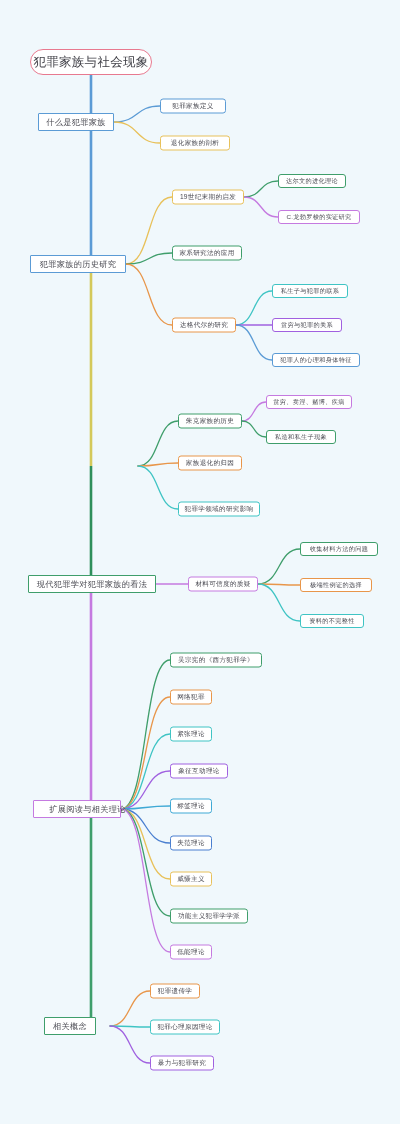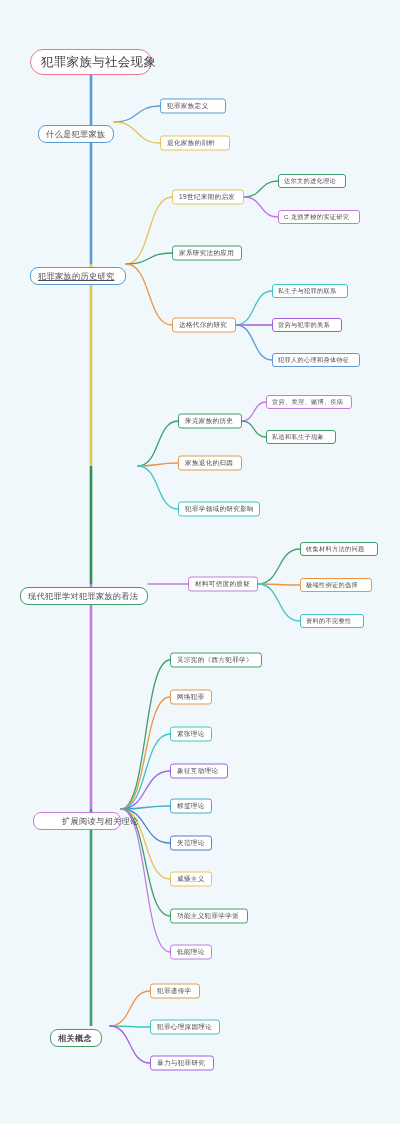--- a/index.html
+++ b/index.html
@@ -10,35 +10,35 @@
     overflow:hidden;
   }
   #mindmap{position:relative;width:400px;height:1124px;}
   #edges{position:absolute;left:0;top:0;width:400px;height:1124px;pointer-events:none;}
   .node{
     position:absolute;
     box-sizing:border-box;
     background:#ffffff;
     border:1px solid #9ab;
     border-radius:4px;
-    display:flex;align-items:center;justify-content:flex-start;
+    display:flex;align-items:center;justify-content:center;
     white-space:nowrap;
     color:#4a4a52;
     letter-spacing:.3px;
     transform:translateY(-50%);
   }
   .root{
     border-radius:16px;
     border-width:1.2px;
     font-size:12.5px;
     color:#3f3f46;
     padding:0 10px;
     height:26px;
   }
-  .lvl1{font-size:8.2px;height:18px;padding:0 7px;border-radius:8px;margin-top:12px;}
+  .lvl1{font-size:8.2px;height:18px;padding:0 7px;border-radius:1px;}
   .lvl2{font-size:6.6px;height:15px;padding:0 6px;border-radius:3px;}
   .lvl3{font-size:6.2px;height:14px;padding:0 5px;border-radius:3px;}
 </style>
 </head>
 <body>
 
 <div id="mindmap">
   <svg id="edges" viewBox="0 0 400 1124">
       <path d="M 91 75 L 91 122" stroke="#5b9bd5" stroke-width="2.6" fill="none"></path>
       <path d="M 91 122 L 91 264" stroke="#5b9bd5" stroke-width="2.6" fill="none"></path>
@@ -83,21 +83,21 @@
     </div>
     <div class="node lvl1" style="left: 38px; top: 122px; width: 76px; border-color: rgb(91, 155, 213);">
       <span>什么是犯罪家族</span>
     </div>
     <div class="node lvl2" style="left: 160px; top: 106px; width: 66px; border-color: rgb(91, 155, 213);">
       <span>犯罪家族定义</span>
     </div>
     <div class="node lvl2" style="left: 160px; top: 143px; width: 70px; border-color: rgb(232, 193, 90);">
       <span>退化家族的剖析</span>
     </div>
-    <div class="node lvl1" style="left: 30px; top: 264px; width: 96px; border-color: rgb(91, 155, 213); text-decoration: underline;">
+    <div class="node lvl1" style="left: 30px; top: 264px; width: 96px; border-color: rgb(91, 155, 213);">
       <span>犯罪家族的历史研究</span>
     </div>
     <div class="node lvl2" style="left: 172px; top: 197px; width: 72px; border-color: rgb(232, 193, 90);">
       <span>19世纪末期的启发</span>
     </div>
     <div class="node lvl3" style="left: 278px; top: 181px; width: 68px; border-color: rgb(63, 158, 107);">
       <span>达尔文的进化理论</span>
     </div>
     <div class="node lvl3" style="left: 278px; top: 217px; width: 82px; border-color: rgb(197, 122, 224);">
       <span>C.龙勃罗梭的实证研究</span>
@@ -125,21 +125,21 @@
     </div>
     <div class="node lvl3" style="left: 266px; top: 437px; width: 70px; border-color: rgb(63, 158, 107);">
       <span>私造和私生子现象</span>
     </div>
     <div class="node lvl2" style="left: 178px; top: 463px; width: 64px; border-color: rgb(232, 150, 74);">
       <span>家族退化的归因</span>
     </div>
     <div class="node lvl2" style="left: 178px; top: 509px; width: 82px; border-color: rgb(63, 196, 196);">
       <span>犯罪学领域的研究影响</span>
     </div>
-    <div class="node lvl1" style="left: 20px; top: 584px; width: 128px; border-color: rgb(63, 158, 107);">
+    <div class="node lvl1" style="left: 28px; top: 584px; width: 128px; border-color: rgb(63, 158, 107);">
       <span>现代犯罪学对犯罪家族的看法</span>
     </div>
     <div class="node lvl2" style="left: 188px; top: 584px; width: 70px; border-color: rgb(197, 122, 224);">
       <span>材料可信度的质疑</span>
     </div>
     <div class="node lvl3" style="left: 300px; top: 549px; width: 78px; border-color: rgb(63, 158, 107);">
       <span>收集材料方法的问题</span>
     </div>
     <div class="node lvl3" style="left: 300px; top: 585px; width: 72px; border-color: rgb(232, 150, 74);">
       <span>极端性例证的选择</span>
@@ -170,21 +170,21 @@
     </div>
     <div class="node lvl2" style="left: 170px; top: 879px; width: 42px; border-color: rgb(232, 193, 90);">
       <span>威慑主义</span>
     </div>
     <div class="node lvl2" style="left: 170px; top: 916px; width: 78px; border-color: rgb(63, 158, 107);">
       <span>功能主义犯罪学学派</span>
     </div>
     <div class="node lvl2" style="left: 170px; top: 952px; width: 42px; border-color: rgb(197, 122, 224);">
       <span>低能理论</span>
     </div>
-    <div class="node lvl1" style="left: 50px; top: 1026px; width: 52px; border-color: rgb(63, 158, 107); font-weight: bold;">
+    <div class="node lvl1" style="left: 44px; top: 1026px; width: 52px; border-color: rgb(63, 158, 107);">
       <span>相关概念</span>
     </div>
     <div class="node lvl2" style="left: 150px; top: 991px; width: 50px; border-color: rgb(232, 150, 74);">
       <span>犯罪遗传学</span>
     </div>
     <div class="node lvl2" style="left: 150px; top: 1027px; width: 70px; border-color: rgb(63, 196, 196);">
       <span>犯罪心理原因理论</span>
     </div>
     <div class="node lvl2" style="left: 150px; top: 1063px; width: 64px; border-color: rgb(160, 97, 224);">
       <span>暴力与犯罪研究</span>

